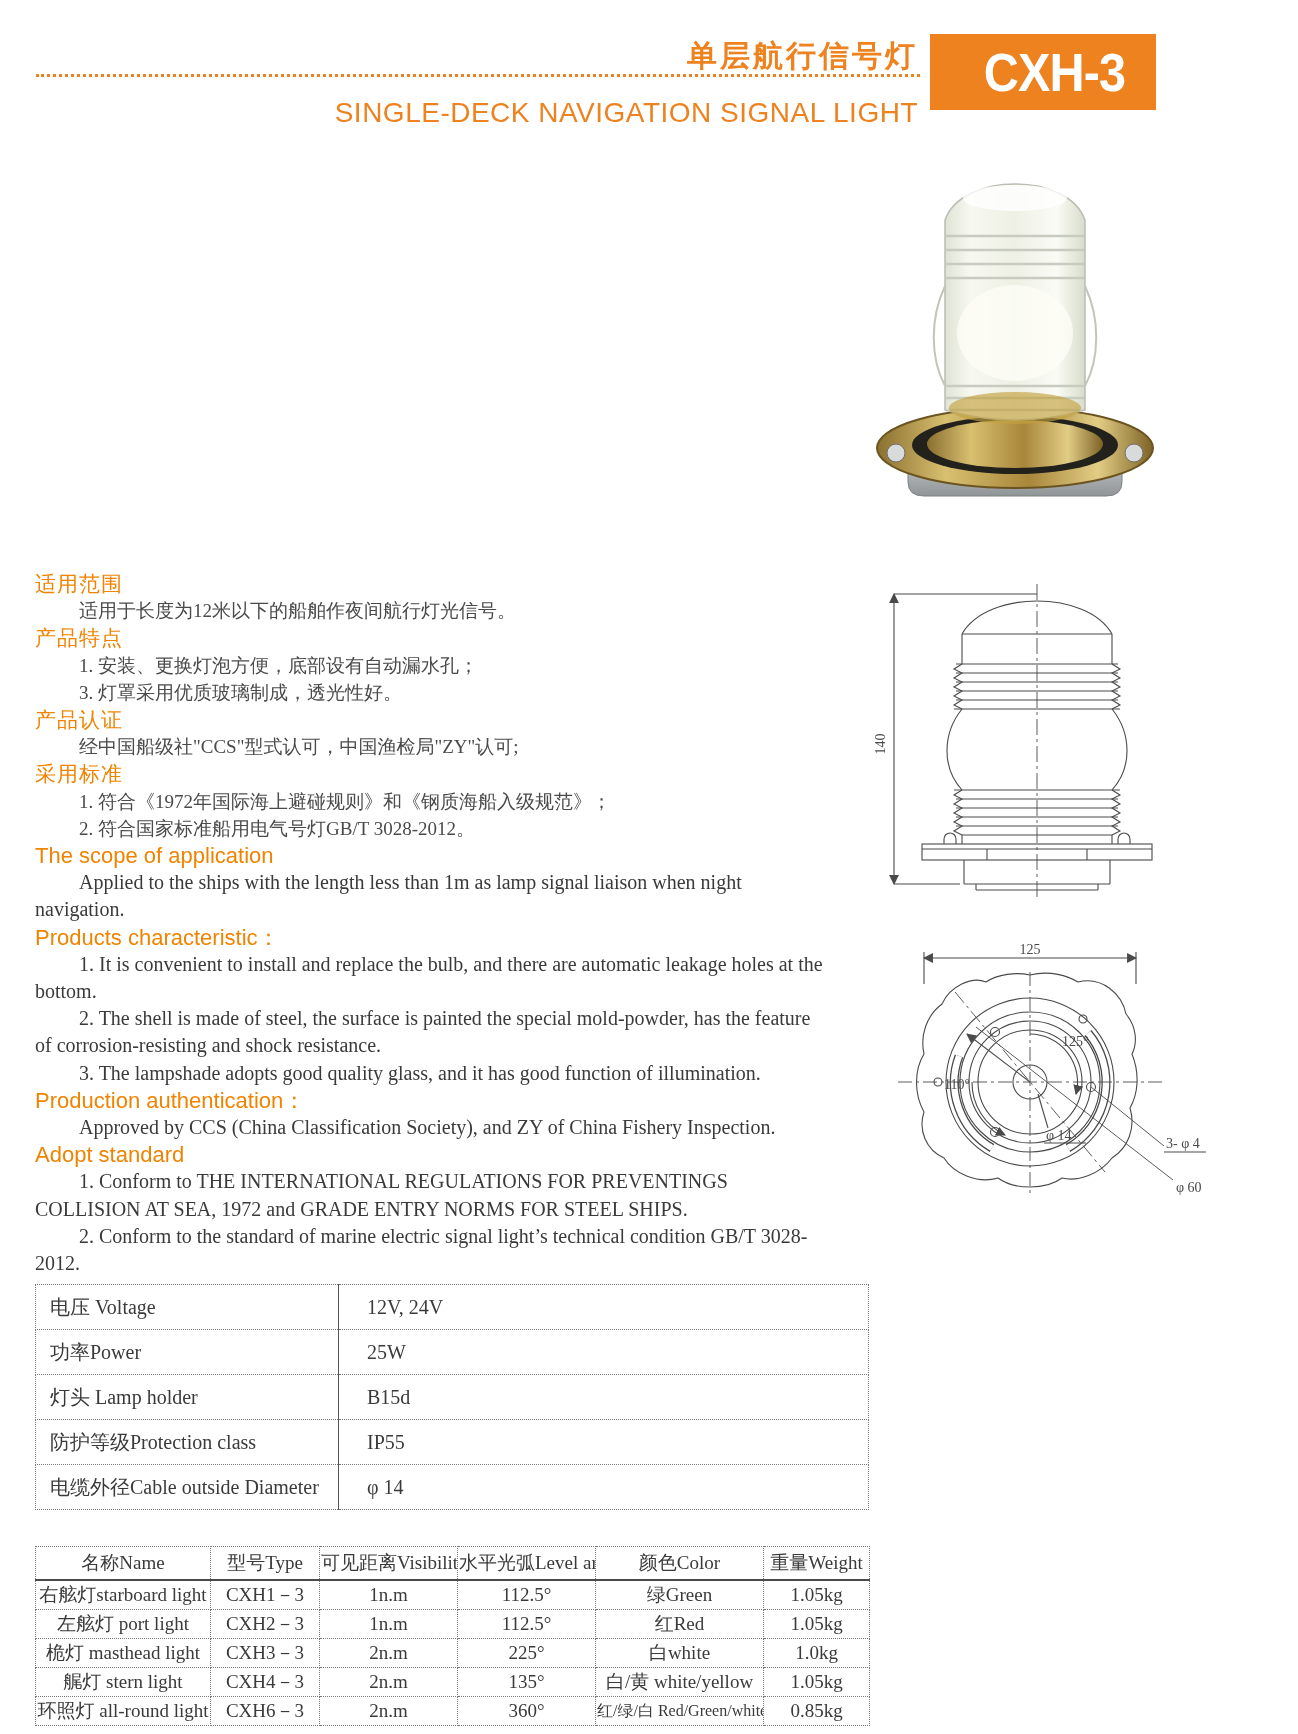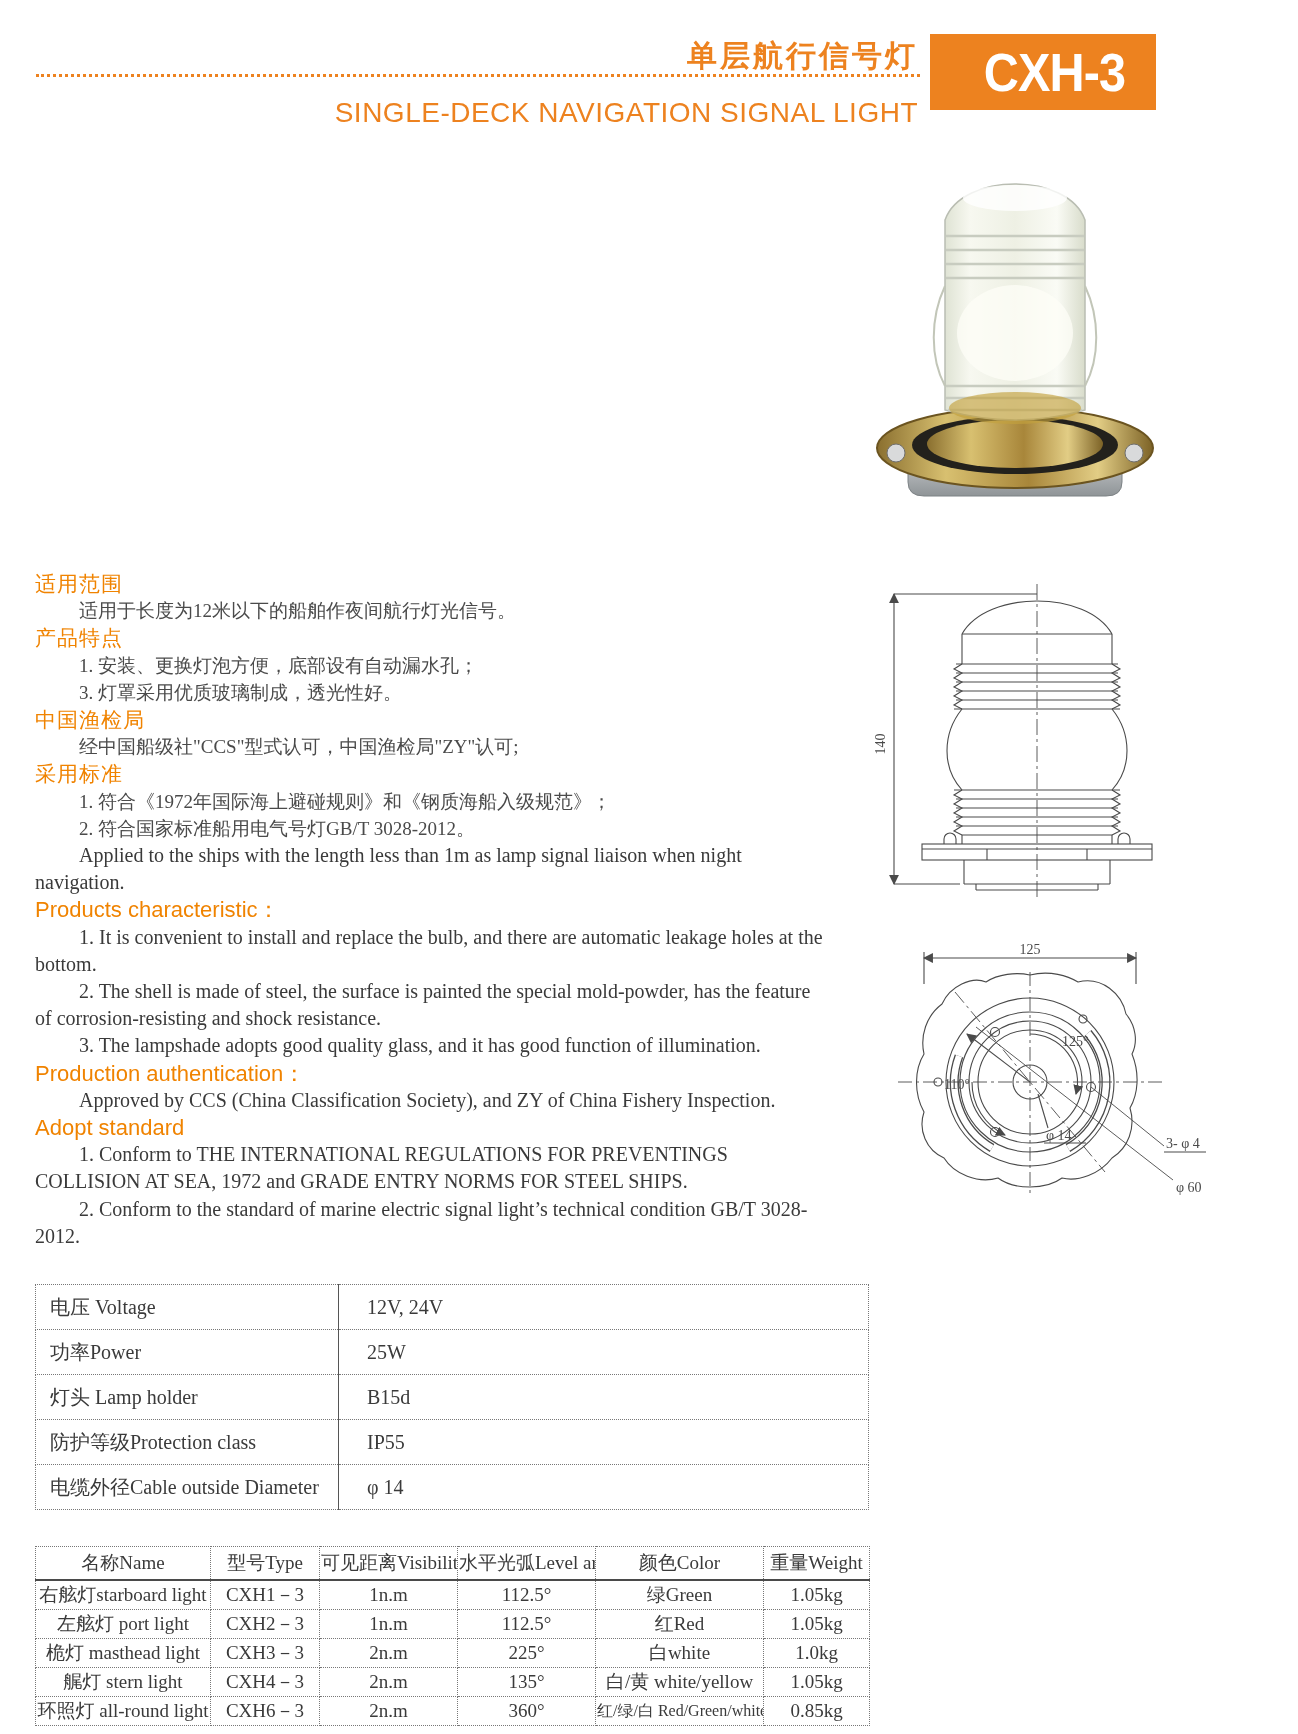--- a/index.html
+++ b/index.html
@@ -110,27 +110,28 @@
   </div>
 
   <div class="content">
     <h3 class="hcn">适用范围</h3>
     <p class="pcn">适用于长度为12米以下的船舶作夜间航行灯光信号。</p>
 
     <h3 class="hcn">产品特点</h3>
     <p class="pcn">1. 安装、更换灯泡方便，底部设有自动漏水孔；</p>
     <p class="pcn">3. 灯罩采用优质玻璃制成，透光性好。</p>
 
-    <h3 class="hcn">中国渔检局</h3>
+    <h3 class="hcn">产品认证</h3>
     <p class="pcn">经中国船级社"CCS"型式认可，中国渔检局"ZY"认可;</p>
 
     <h3 class="hcn">采用标准</h3>
     <p class="pcn">1. 符合《1972年国际海上避碰规则》和《钢质海船入级规范》；</p>
     <p class="pcn">2. 符合国家标准船用电气号灯GB/T 3028-2012。</p>
 
+    <h3 class="hen">The scope of application</h3>
     <p class="pen">Applied to the ships with the length less than 1m as lamp signal liaison when night navigation.</p>
 
     <h3 class="hen">Products characteristic：</h3>
     <p class="pen">1. It is convenient to install and replace the bulb, and there are automatic leakage holes at the bottom.</p>
     <p class="pen">2. The shell is made of steel, the surface is painted the special mold-powder, has the feature of corrosion-resisting and shock resistance.</p>
     <p class="pen">3. The lampshade adopts good quality glass, and it has good function of illumination.</p>
 
     <h3 class="hen">Production authentication：</h3>
     <p class="pen">Approved by CCS (China Classification Society), and ZY of China Fishery Inspection.</p>
 

